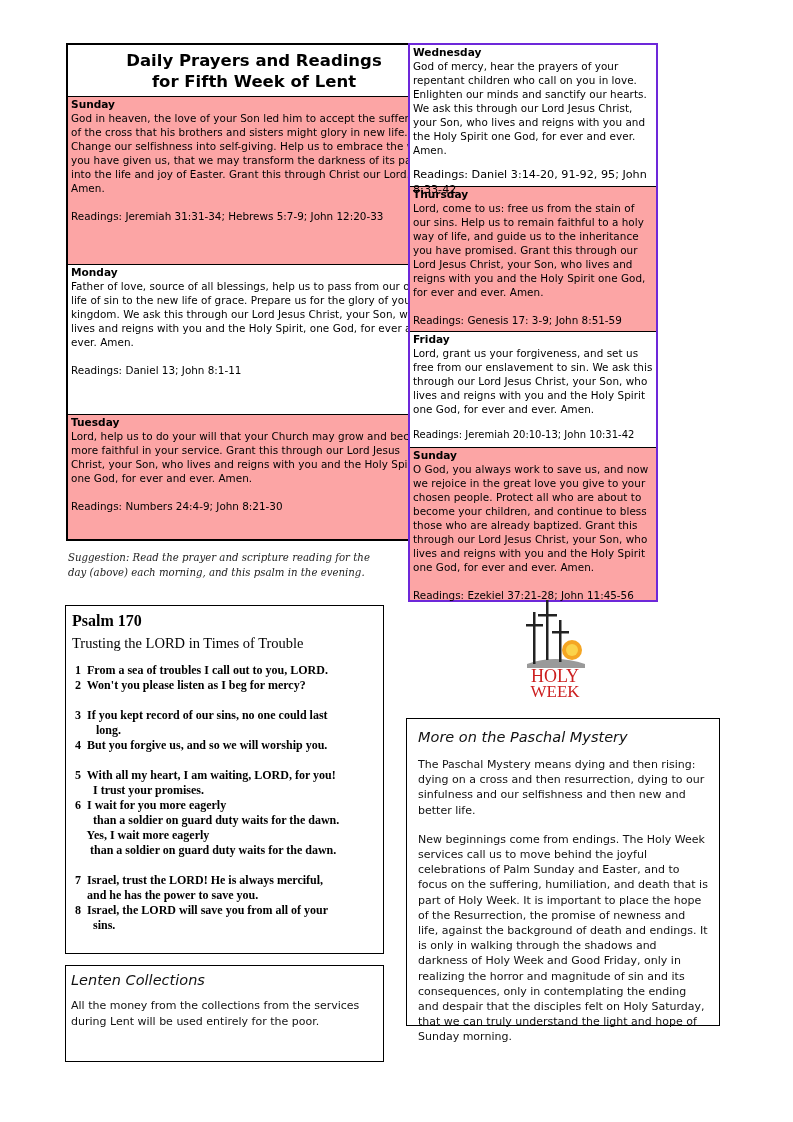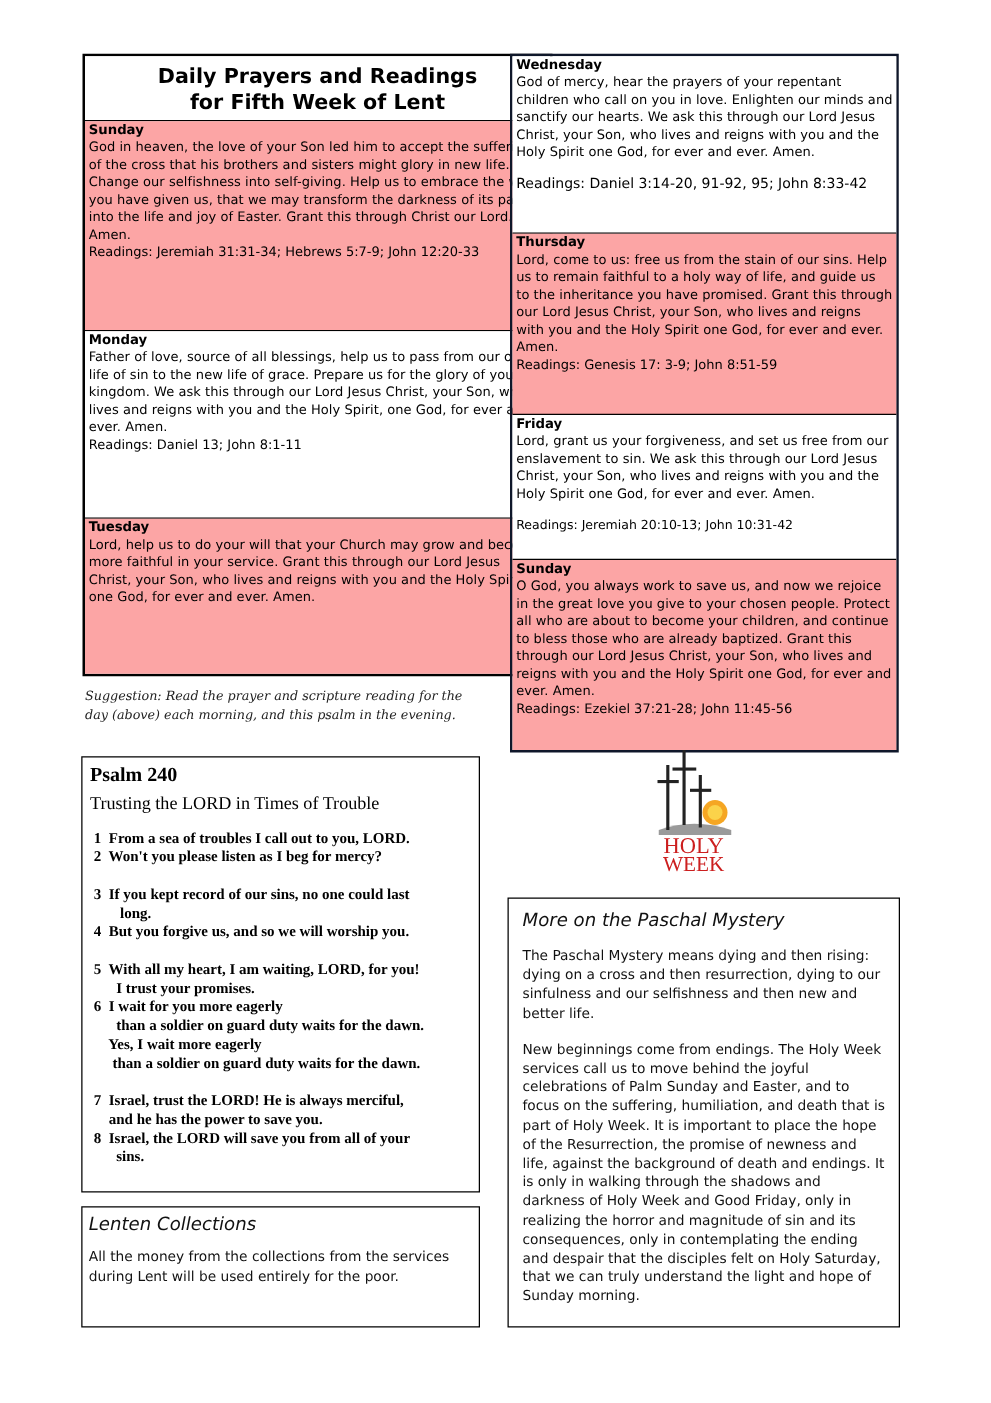--- a/index.html
+++ b/index.html
@@ -2,31 +2,31 @@
 <html><head>
 <meta charset="utf-8">
 <style>
   html, body { margin: 0; padding: 0; background: #ffffff; }
   body { width: 793px; height: 1122px; position: relative; overflow: hidden;
          font-family: "DejaVu Sans", sans-serif; color: #000; }
   .abs { position: absolute; box-sizing: border-box; }
 
   
   .prayer-col { left: 66px; top: 43px; width: 376px; border: 2px solid #000; border-top-width: 2px; }
-  .prayer-col-right { left: 408px; top: 43px; width: 311px; border: 2px solid #0f172a; }
+  .prayer-col-right { left: 408px; top: 43px; width: 250px; border: 2px solid #6d28d9; }
   .title-box { background: #fff; text-align: center; font-family: "DejaVu Sans", sans-serif;
                font-weight: bold; font-size: 16.5px; line-height: 21px; padding: 5px 2px 4px 2px;
                border-bottom: 1px solid #000; }
   .day { padding: 1px 3px 4px 3px; font-size: 10.4px; line-height: 14px; border-bottom: 1px solid #000; }
   .day:last-child { border-bottom: none; }
   .day.yellow { background: #fca5a5; }
   .day.white { background: #fff; }
   .day-name { font-weight: bold; font-size: 10.6px; line-height: 13px; }
   .day-text { letter-spacing: 0.05px; }
-  .day-read { margin-top: 0; }
+  .day-read { margin-top: 14px; }
   .day-read.big { font-size: 11.2px; line-height: 15px; }
 
   .suggestion { left: 68px; top: 550px; width: 316px; font-family: "DejaVu Serif", serif;
                 font-style: italic; font-size: 10.2px; line-height: 15px; color: #222; }
 
   
   .psalm-box { left: 65px; top: 605px; width: 319px; height: 349px; border: 1px solid #000;
                font-family: "Liberation Serif", serif; padding: 5px 6px; }
   .psalm-title { font-weight: bold; font-size: 16px; line-height: 20px; }
   .psalm-sub { font-size: 14.5px; line-height: 20px; margin-top: 2px; }
@@ -36,21 +36,21 @@
 
   
   .lenten-box { left: 65px; top: 965px; width: 319px; height: 97px; border: 1px solid #000; padding: 4px 5px; }
   .section-title { font-family: "DejaVu Sans", sans-serif; font-style: italic; font-size: 14.5px; line-height: 20px; color: #111; }
   .section-body { font-size: 11px; line-height: 16px; margin-top: 8px; color: #111; }
 
   
   .holy-graphic { left: 517px; top: 598px; width: 76px; height: 100px; }
 
   
-  .paschal-box { left: 406px; top: 718px; width: 314px; height: 344px; border: 1px solid #000; padding: 8px 11px; }
+  .paschal-box { left: 406px; top: 718px; width: 314px; height: 308px; border: 1px solid #000; padding: 8px 11px; }
   .paschal-box .section-body { font-size: 11px; line-height: 15.2px; margin-top: 10px; }
   .paschal-box .para2 { margin-top: 14px; }
 </style>
 </head>
 <body>
 
 <div class="abs prayer-col">
   <div class="title-box">
     <div>Daily Prayers and Readings</div>
     <div>for Fifth Week of Lent</div>
@@ -61,20 +61,21 @@
     <div class="day-read">Readings: Jeremiah 31:31-34; Hebrews 5:7-9; John 12:20-33</div>
   </div>
   <div class="day white" style="height:144px;">
     <div class="day-name">Monday</div>
     <div class="day-text">Father of love, source of all blessings, help us to pass from our old life of sin to the new life of grace. Prepare us for the glory of your kingdom. We ask this through our Lord Jesus Christ, your Son, who lives and reigns with you and the Holy Spirit, one God, for ever and ever. Amen.</div>
     <div class="day-read">Readings: Daniel 13;   John 8:1-11</div>
   </div>
   <div class="day yellow" style="height:119px;">
     <div class="day-name">Tuesday</div>
     <div class="day-text">Lord, help us to do your will that your Church may grow and become more faithful in your service. Grant this through our Lord Jesus Christ, your Son, who lives and reigns with you and the Holy Spirit one God, for ever and ever. Amen.</div>
+    <div class="day-read">Readings: Numbers 24:4-9; John 8:21-30</div>
   </div>
 </div>
 
 <div class="abs prayer-col-right">
   <div class="day white" style="height:136px;">
     <div class="day-name">Wednesday</div>
     <div class="day-text">God of mercy, hear the prayers of your repentant children who call on you in love.  Enlighten our minds and sanctify our hearts.  We ask this through our Lord Jesus Christ, your Son, who lives and reigns with you and the Holy Spirit one God, for ever and ever. Amen.</div>
     <div class="day-read big" style="margin-top:10px;">Readings: Daniel 3:14-20, 91-92, 95; John 8:33-42</div>
   </div>
   <div class="day yellow" style="height:139px;">
@@ -90,21 +91,21 @@
   <div class="day yellow" style="height:147px;">
     <div class="day-name">Sunday</div>
     <div class="day-text">O God, you always work to save us, and now we rejoice in the great love you give to your chosen people.  Protect all who are about to become your children, and continue to bless those who are already baptized. Grant this through our Lord Jesus Christ, your Son, who lives and reigns with you and the Holy Spirit one God, for ever and ever. Amen.</div>
     <div class="day-read">Readings: Ezekiel 37:21-28; John 11:45-56</div>
   </div>
 </div>
 
 <div class="abs suggestion">Suggestion: Read the prayer and scripture reading for the day (above) each morning, and this psalm in the evening.</div>
 
 <div class="abs psalm-box">
-  <div class="psalm-title">Psalm 240</div>
+  <div class="psalm-title">Psalm 170</div>
   <div class="psalm-sub">Trusting the LORD in Times of Trouble</div>
   <div class="psalm-verses" id="psalm-verses">
       <div class="verse"> 1  From a sea of troubles I call out to you, LORD.</div>
       <div class="verse"> 2  Won't you please listen as I beg for mercy?</div>
       <div class="gap"></div>
       <div class="verse"> 3  If you kept record of our sins, no one could last</div>
       <div class="verse">        long.</div>
       <div class="verse"> 4  But you forgive us, and so we will worship you.</div>
       <div class="gap"></div>
       <div class="verse"> 5  With all my heart, I am waiting, LORD, for you!</div>

